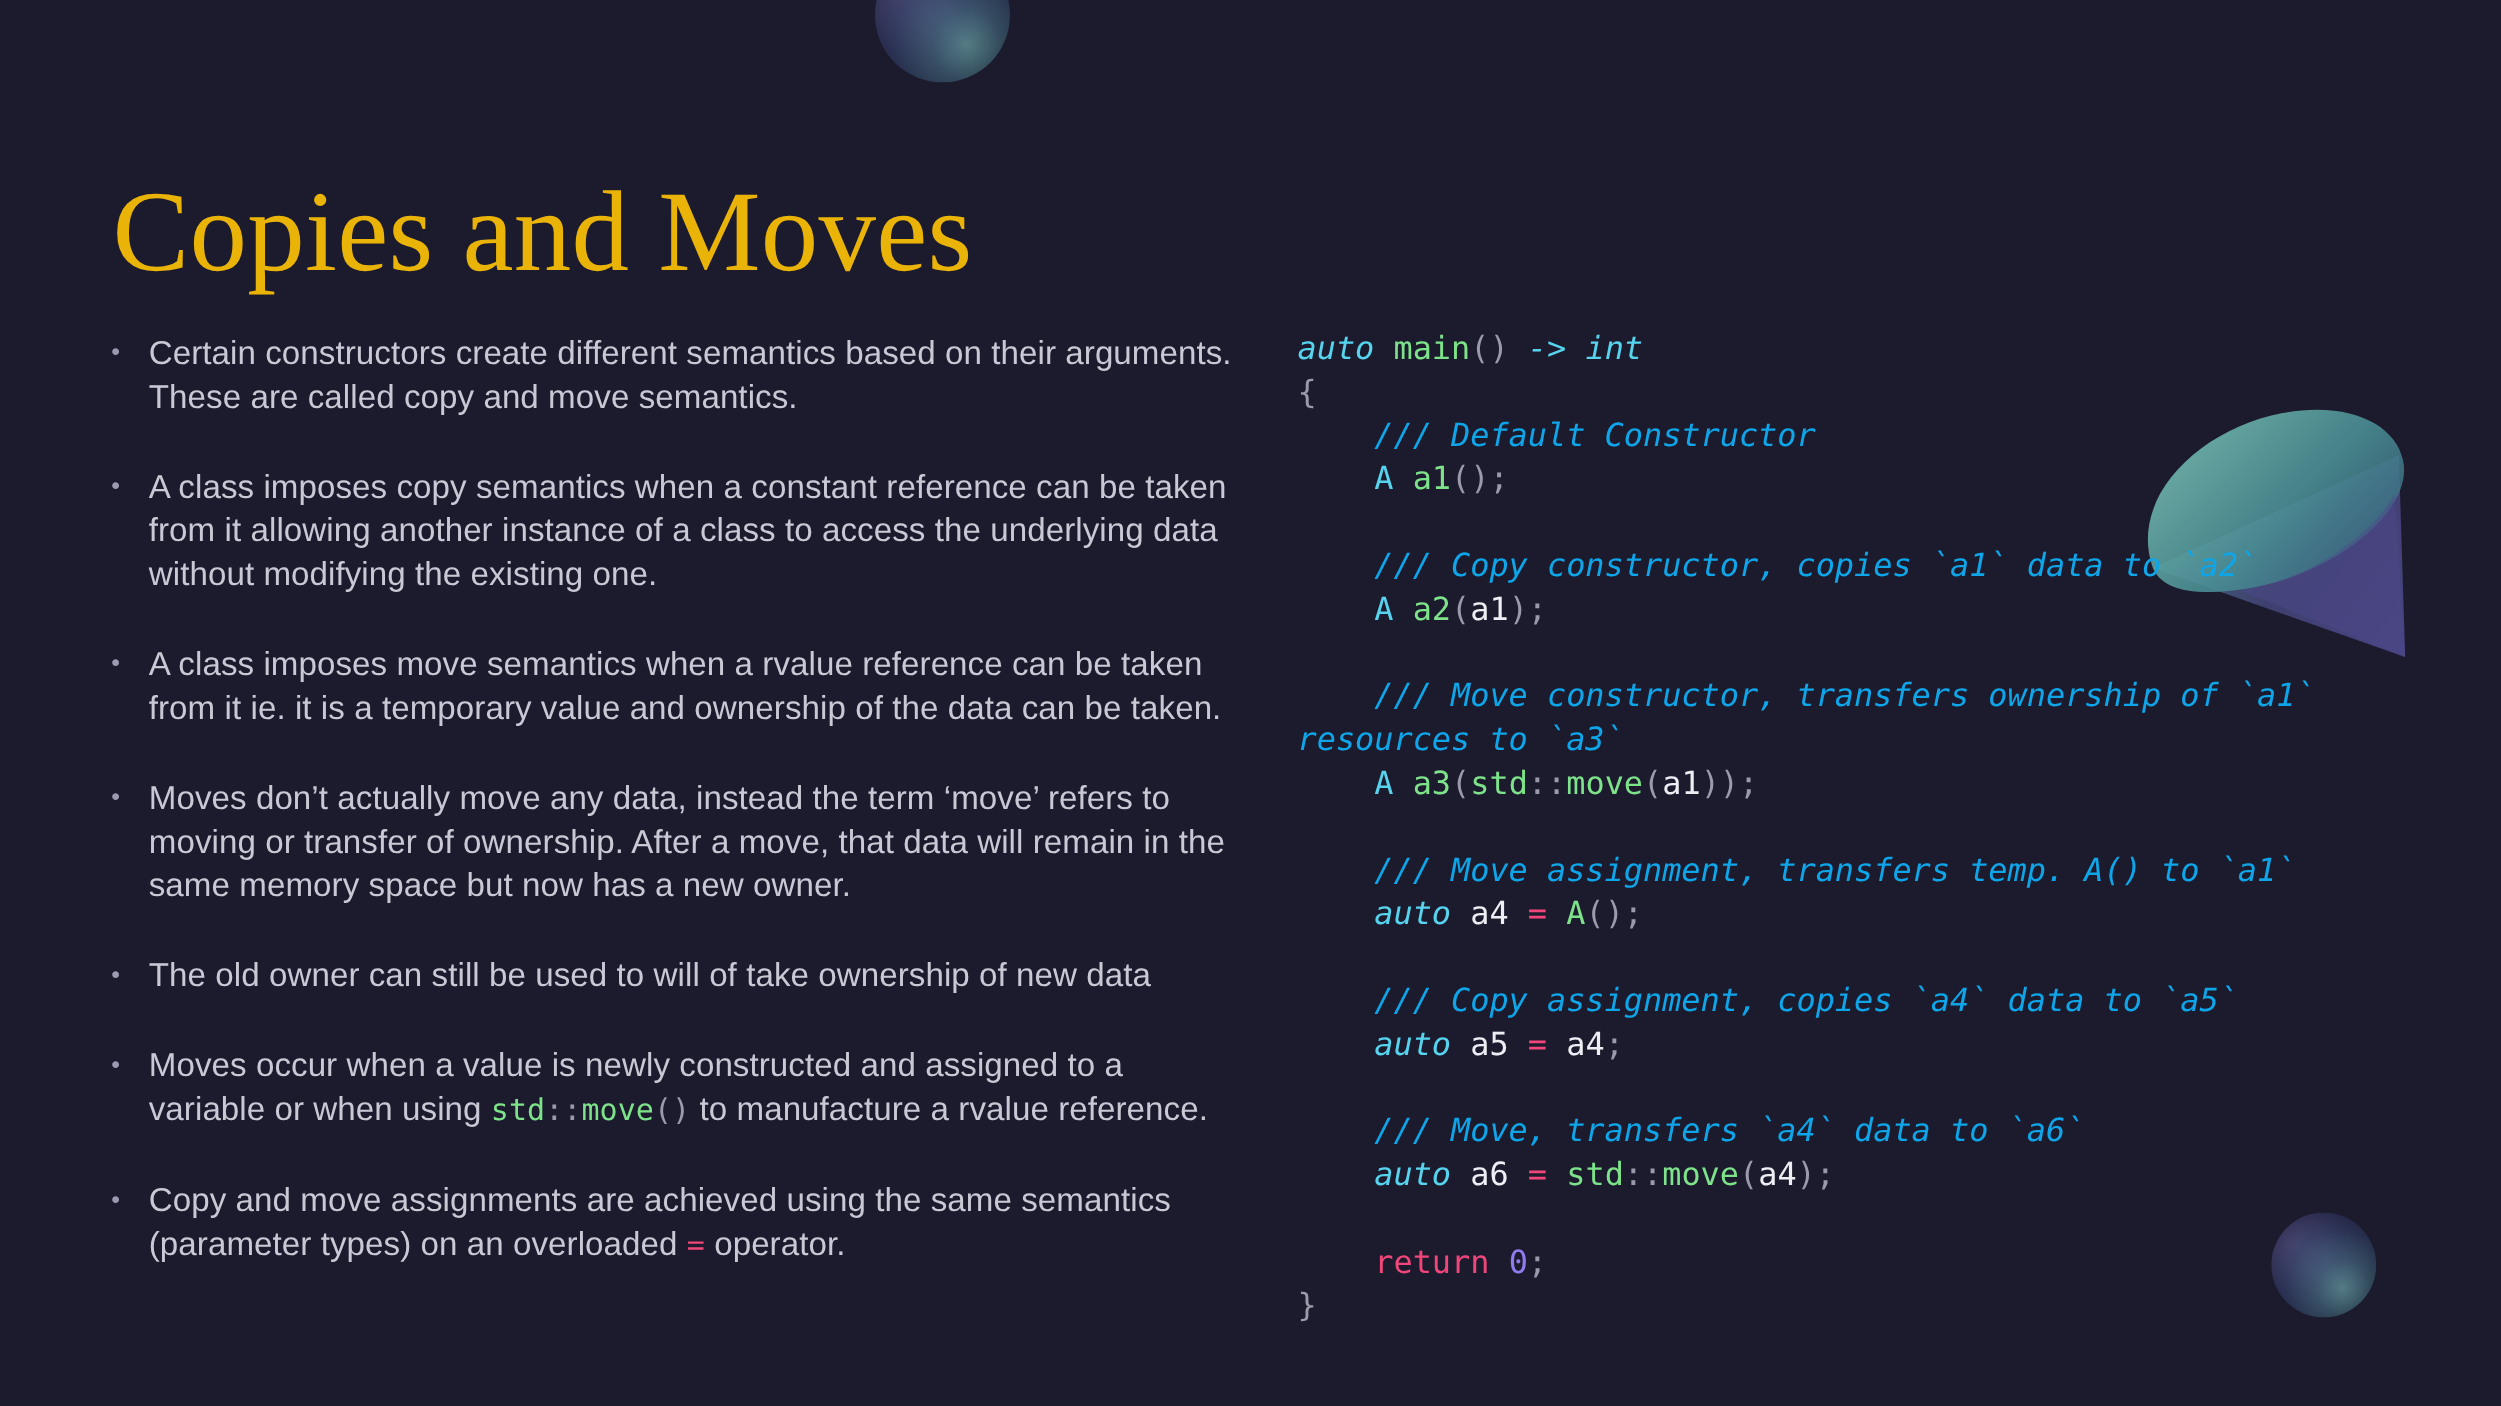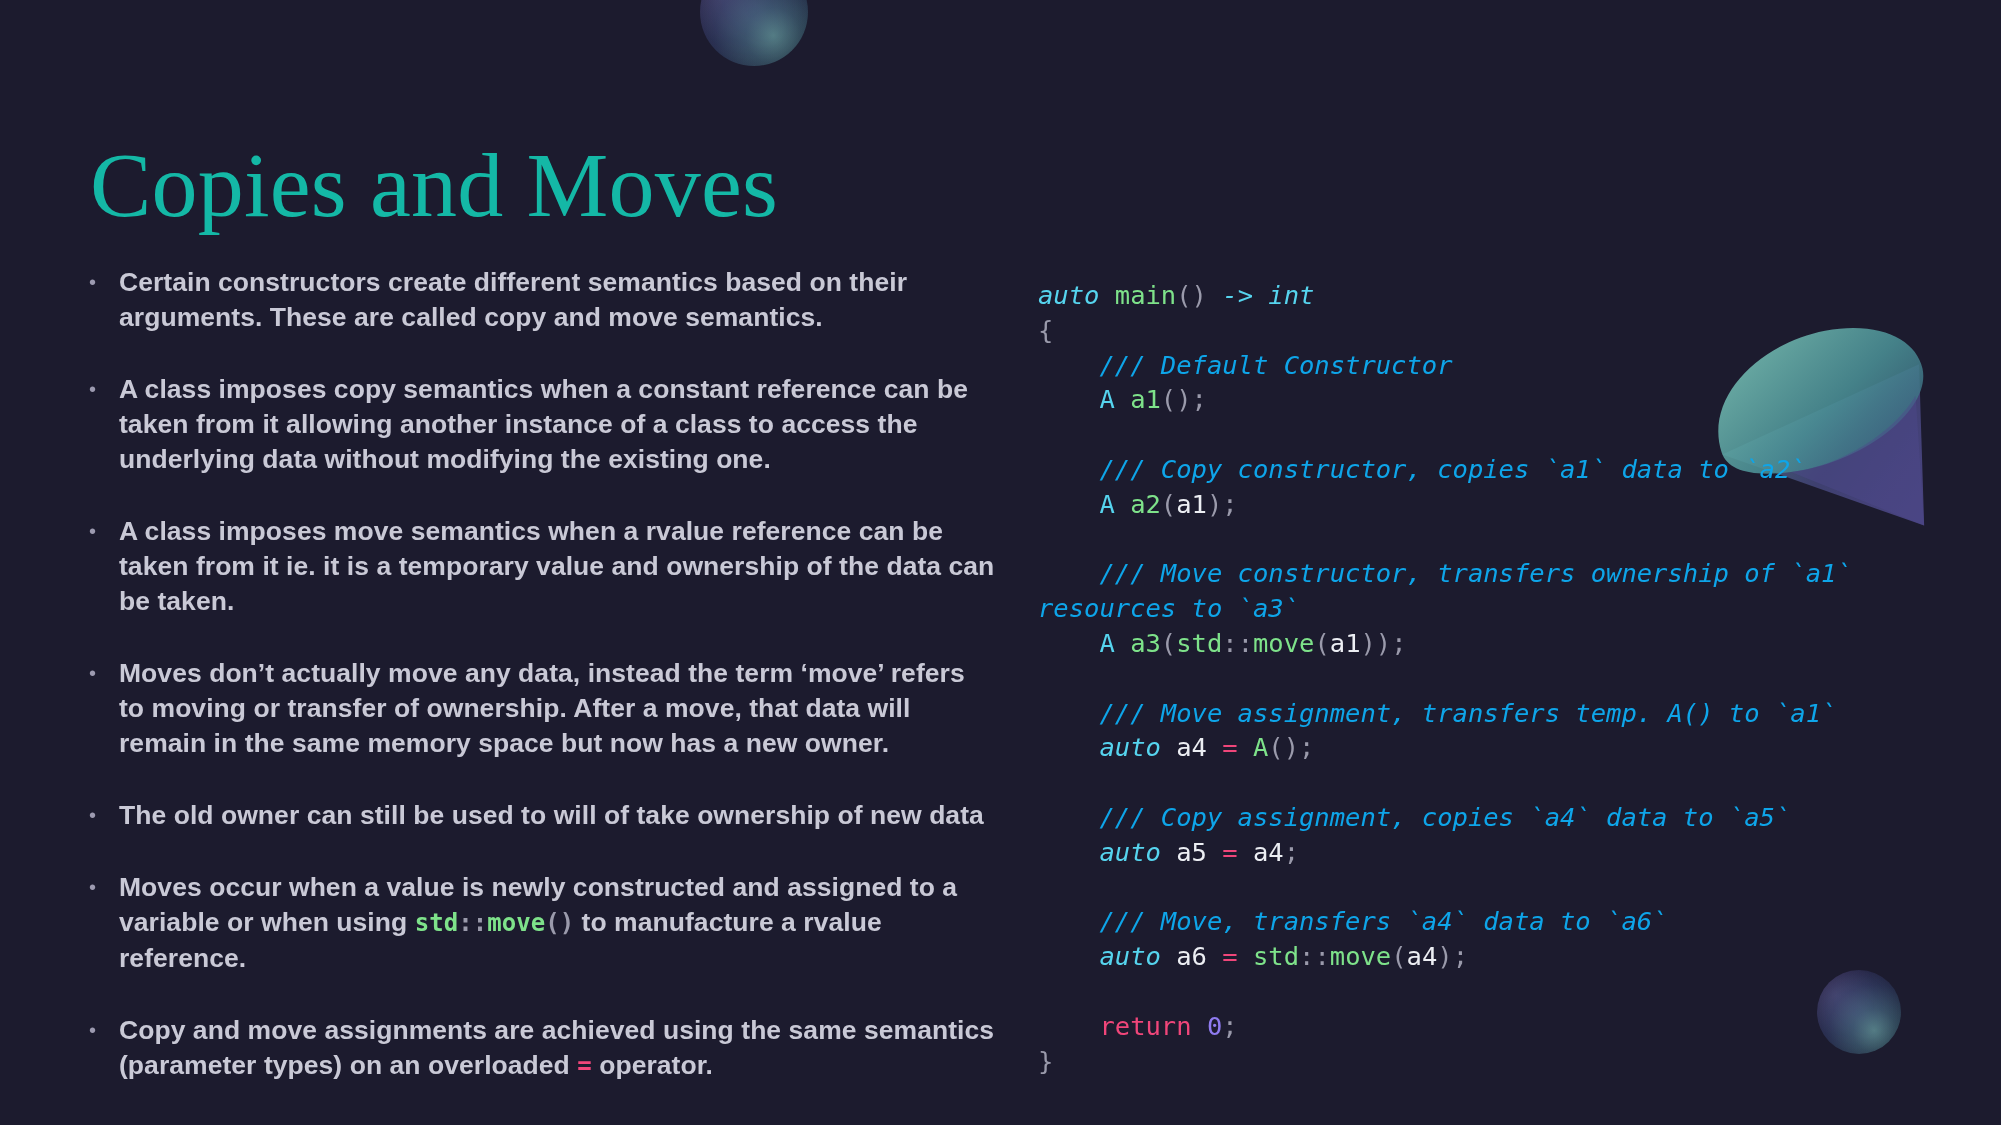--- a/index.html
+++ b/index.html
@@ -33,21 +33,21 @@
   #cone-wrap svg { display: block; width: 100%; height: 100%; }
 
   
   #title {
     position: absolute;
     left: 90px;
     top: 77px;
     font-family: "Liberation Serif", "DejaVu Serif", serif;
     font-size: 92px;
     line-height: 1.0;
-    color: #14b8a6;
+    color: #eab308;
     letter-spacing: 0.2px;
     font-weight: 400;
     white-space: nowrap;
   }
 
   
   #bullets {
     position: absolute;
     left: 85px;
     top: 265px;
@@ -66,36 +66,36 @@
     line-height: 35px;
     text-align: left;
     padding-left: 4px;
     box-sizing: border-box;
   }
   .bullet-text {
     flex: 1 1 auto;
     color: #c9c9d6;
     font-size: 26.5px;
     line-height: 35px;
-    font-weight: 700;
+    font-weight: 400;
     letter-spacing: 0.05px;
   }
   .bullet-text code {
     font-family: "DejaVu Sans Mono", "Liberation Mono", monospace;
     font-size: 24px;
   }
   .c-fn   { color: #7ee28a; }
   .c-punc { color: #9a9aab; }
   .c-op   { color: #f0467a; }
 
   
   #code {
     position: absolute;
     left: 1038px;
-    top: 278px;
+    top: 262px;
     width: 900px;
     font-family: "DejaVu Sans Mono", "Liberation Mono", monospace;
     font-size: 25.5px;
     line-height: 34.8px;
     white-space: pre-wrap;
     word-break: break-word;
     color: #b9bac6;
   }
   #code .ln { display: block; min-height: 34.8px; }
   .k-comment { color: #0ea5e9; font-style: italic; }

